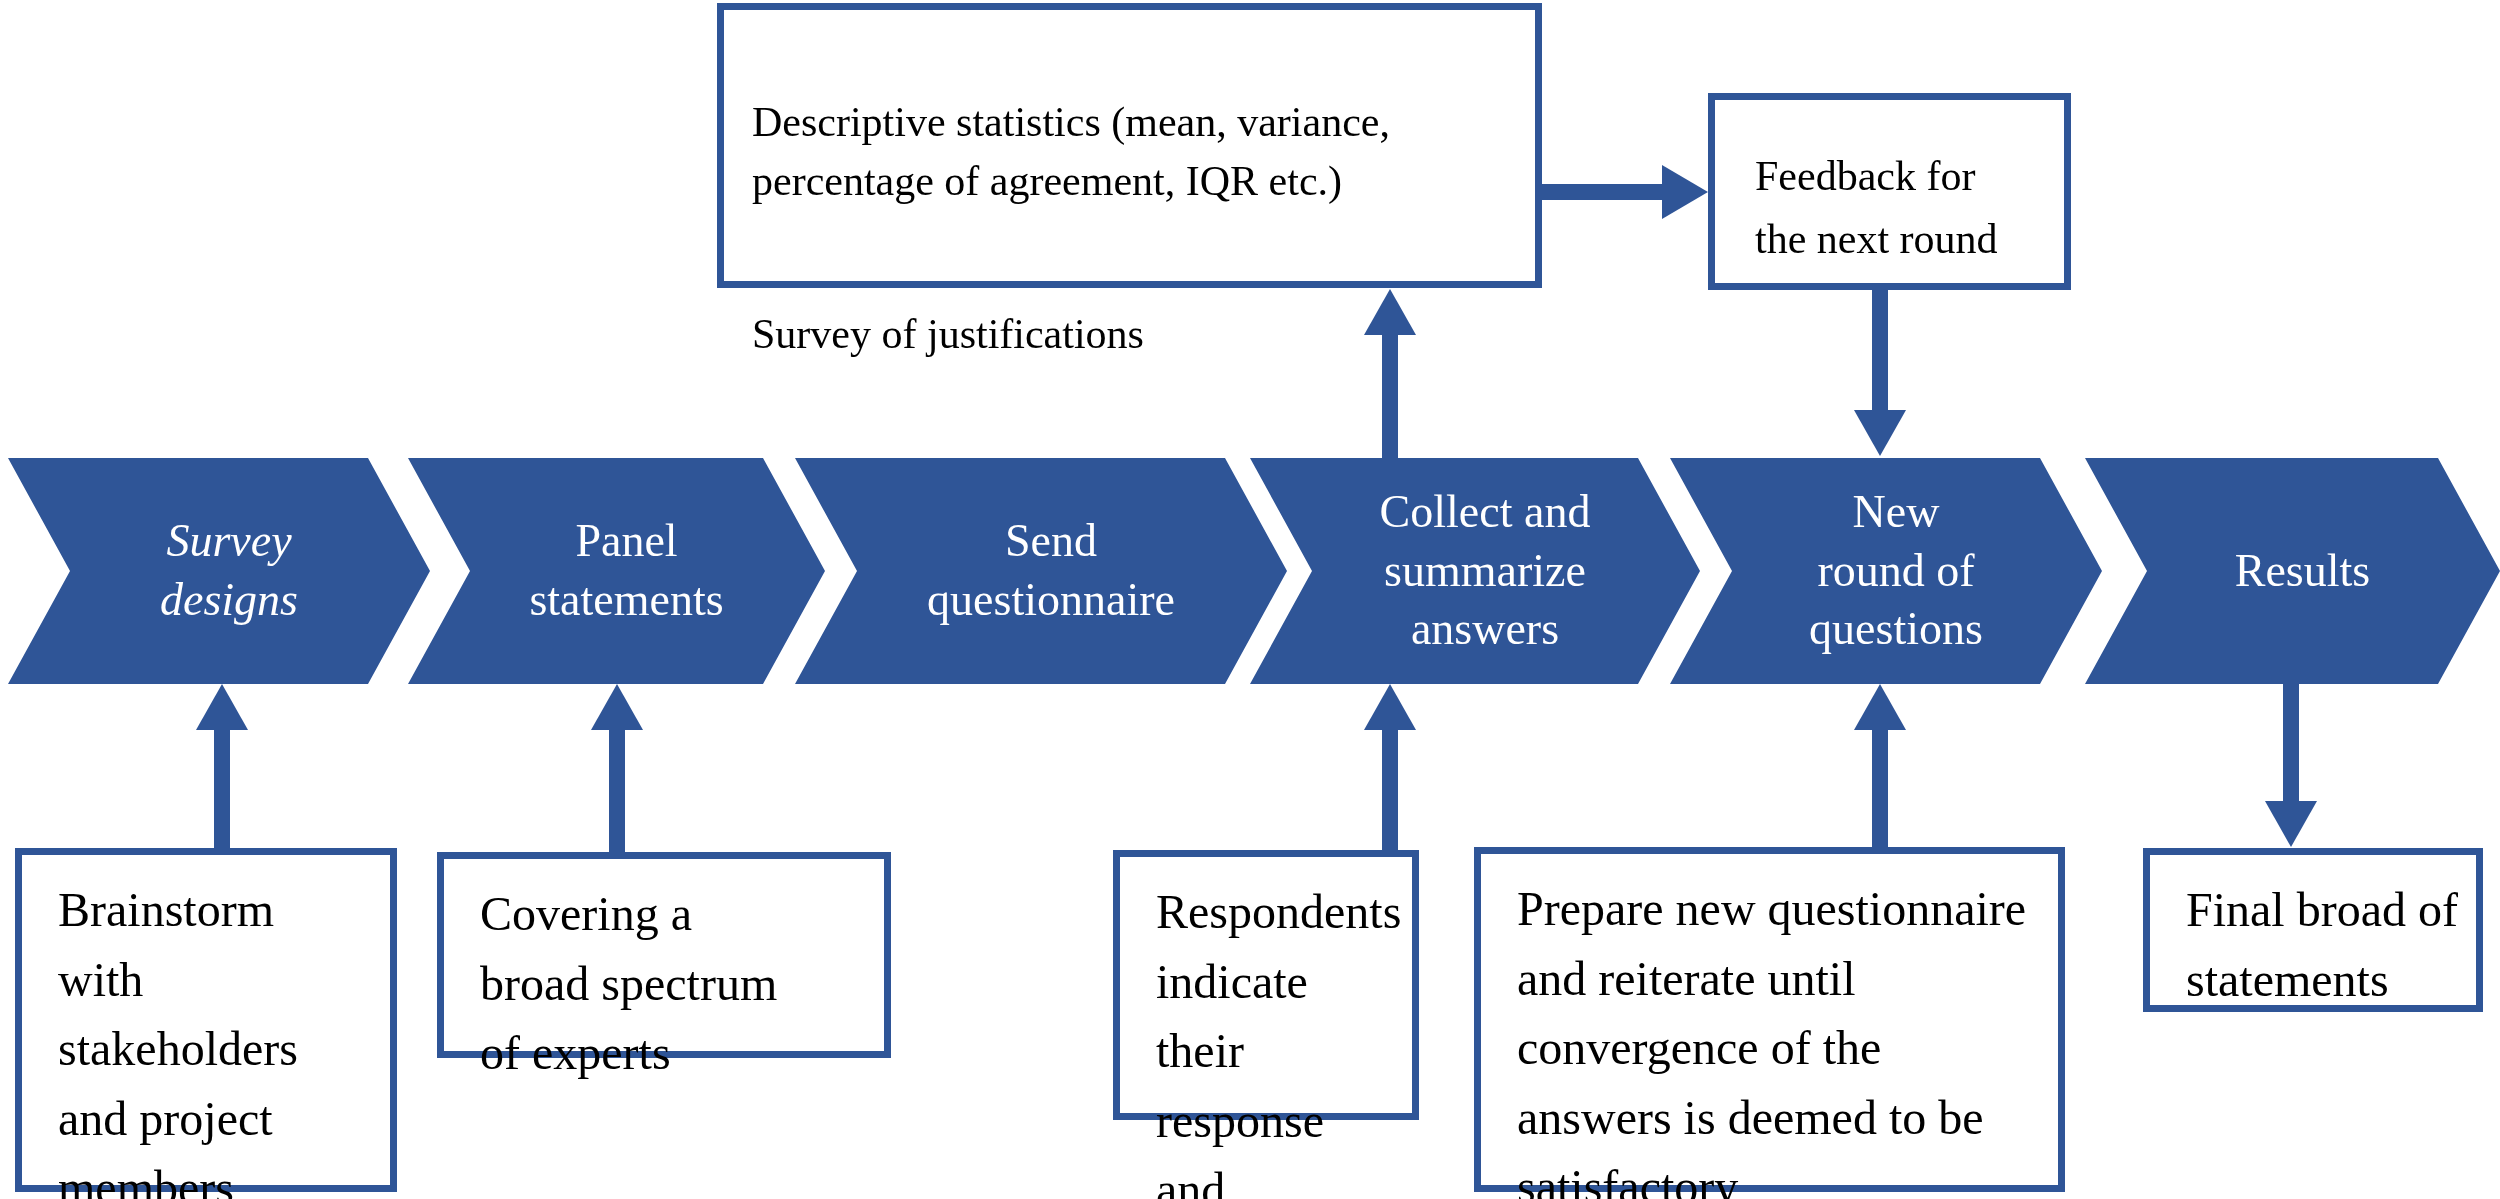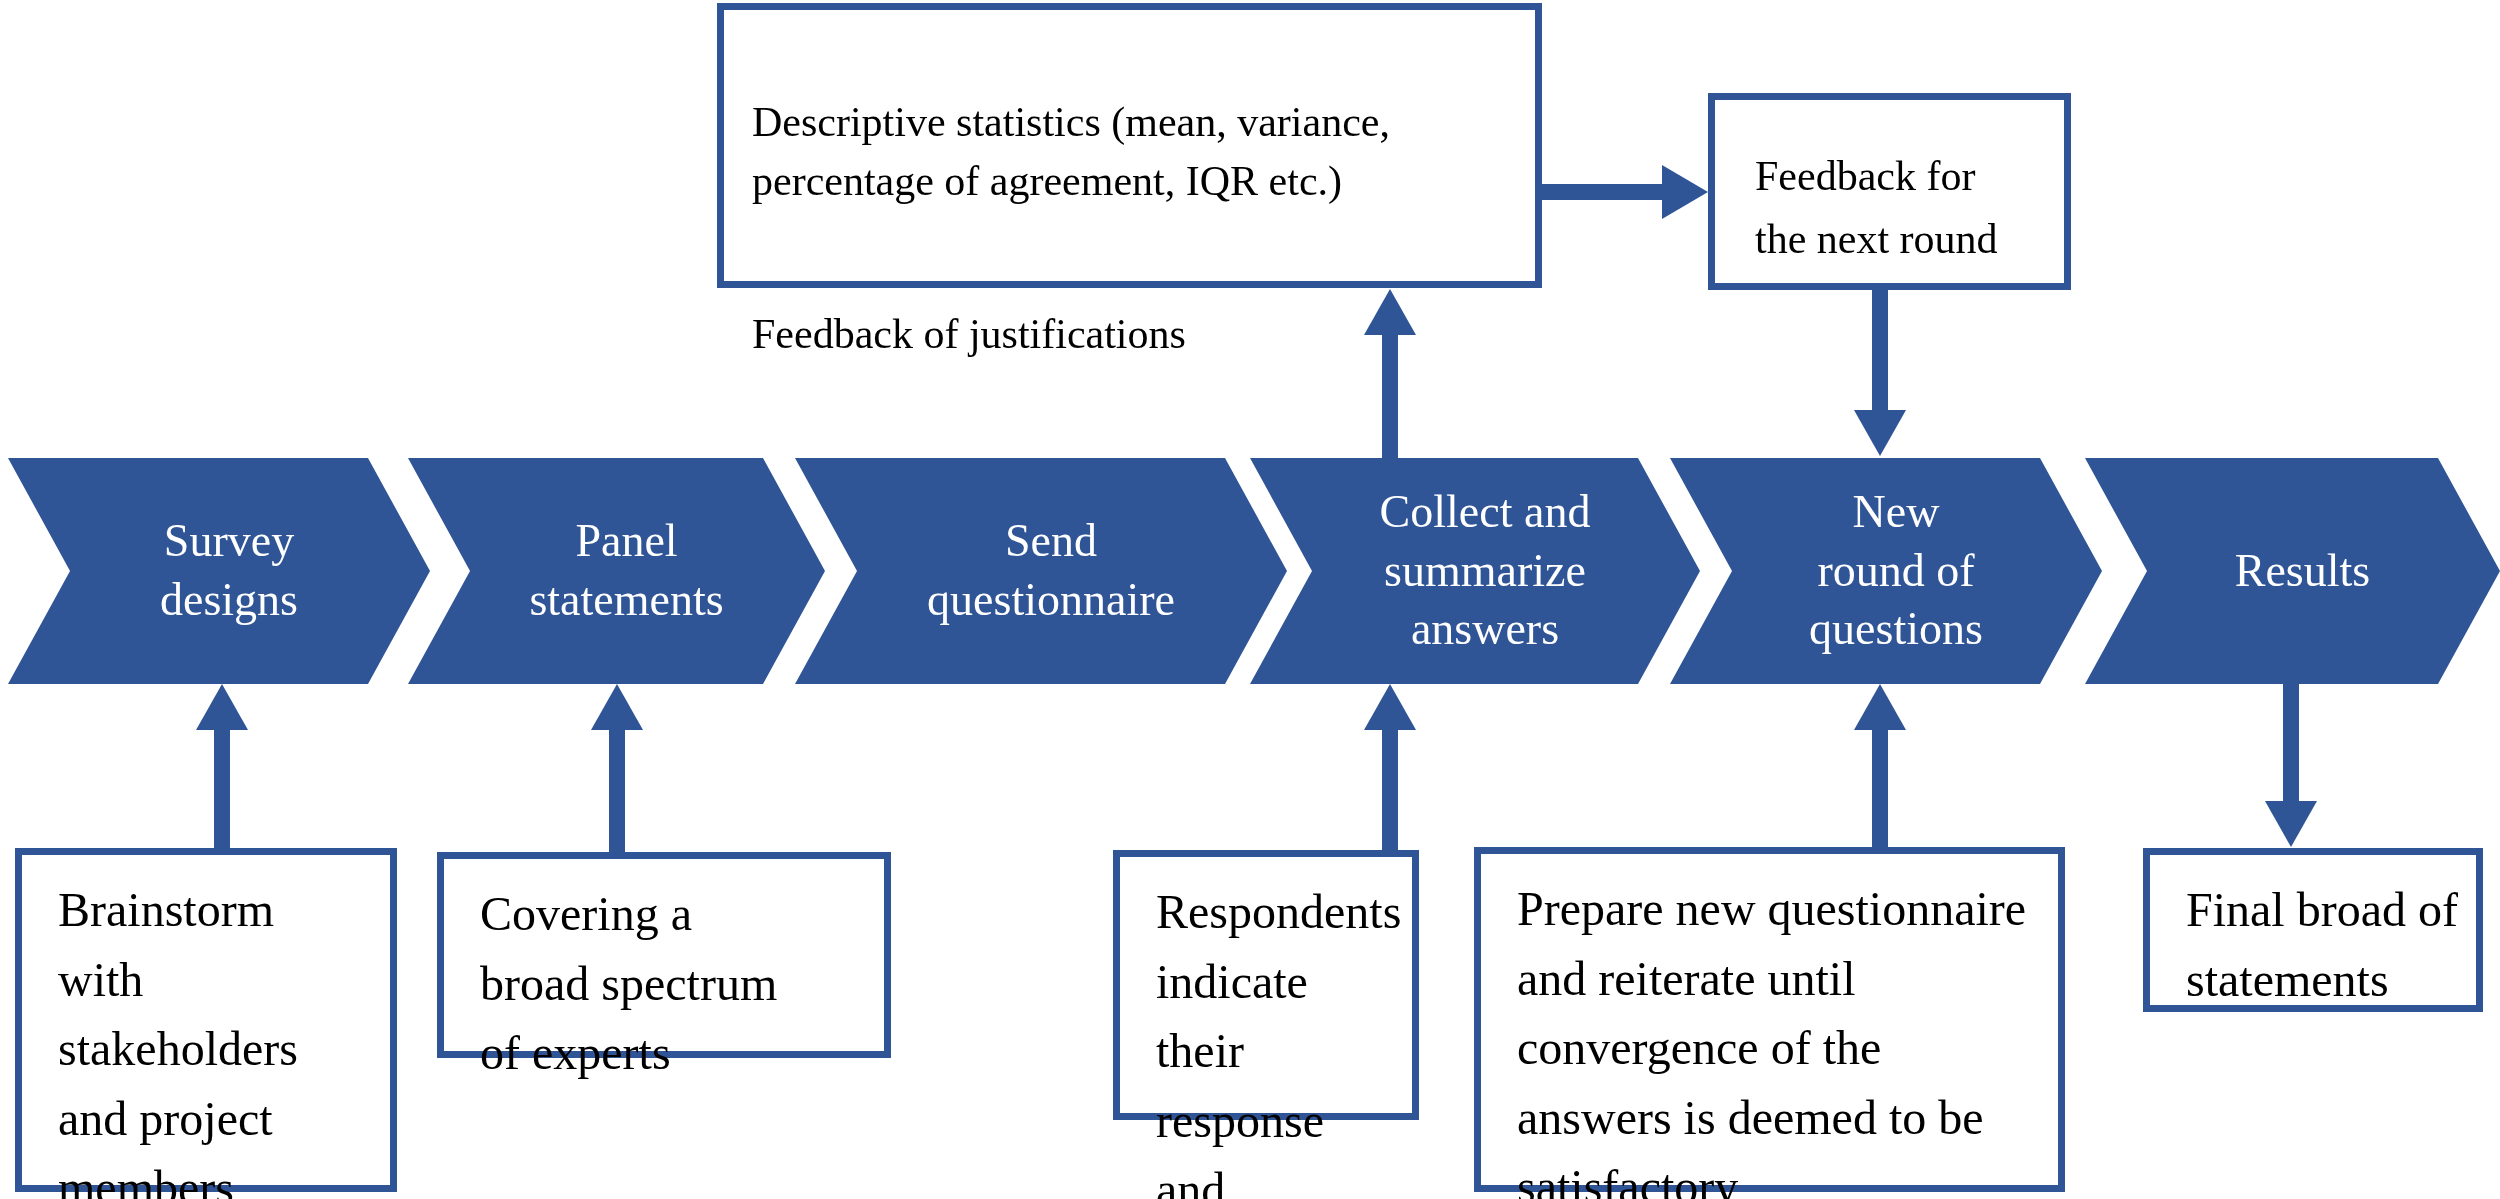--- a/index.html
+++ b/index.html
@@ -55,21 +55,21 @@
 </style>
 </head>
 <body>
 
 <div class="canvas">
 
   <div class="abox stats" style="left:717px;top:3px;width:825px;height:285px;">
     <div class="txt">
       <div>Descriptive statistics (mean, variance,
 percentage of agreement, IQR etc.)</div>
-      <div class="para2">Feedback of justifications</div>
+      <div class="para2">Survey of justifications</div>
     </div>
   </div>
 
   <div class="abox feedback" style="left:1708px;top:93px;width:363px;height:197px;">
     <div class="txt">Feedback for
 the next round</div>
   </div>
 
   <div>
     <div class="shaft-h" style="left:1542px;top:184px;width:124px;"></div>
@@ -79,21 +79,21 @@
   <div>
     <div class="head up" style="left:1364px;top:289px;"></div>
     <div class="shaft-v" style="left:1382px;top:331px;height:127px;"></div>
   </div>
 
   <div>
     <div class="shaft-v" style="left:1872px;top:290px;height:124px;"></div>
     <div class="head down" style="left:1854px;top:410px;"></div>
   </div>
 
-  <div class="chevron" style="left:8px;width:422px;">Survey
+  <div class="chevron" style="left:8px;width:422px;font-style:italic;">Survey
 designs</div>
   <div class="chevron" style="left:408px;width:417px;">Panel
 statements</div>
   <div class="chevron" style="left:795px;width:492px;">Send
 questionnaire</div>
   <div class="chevron" style="left:1250px;width:450px;">Collect and
 summarize
 answers</div>
   <div class="chevron" style="left:1670px;width:432px;">New
 round of

